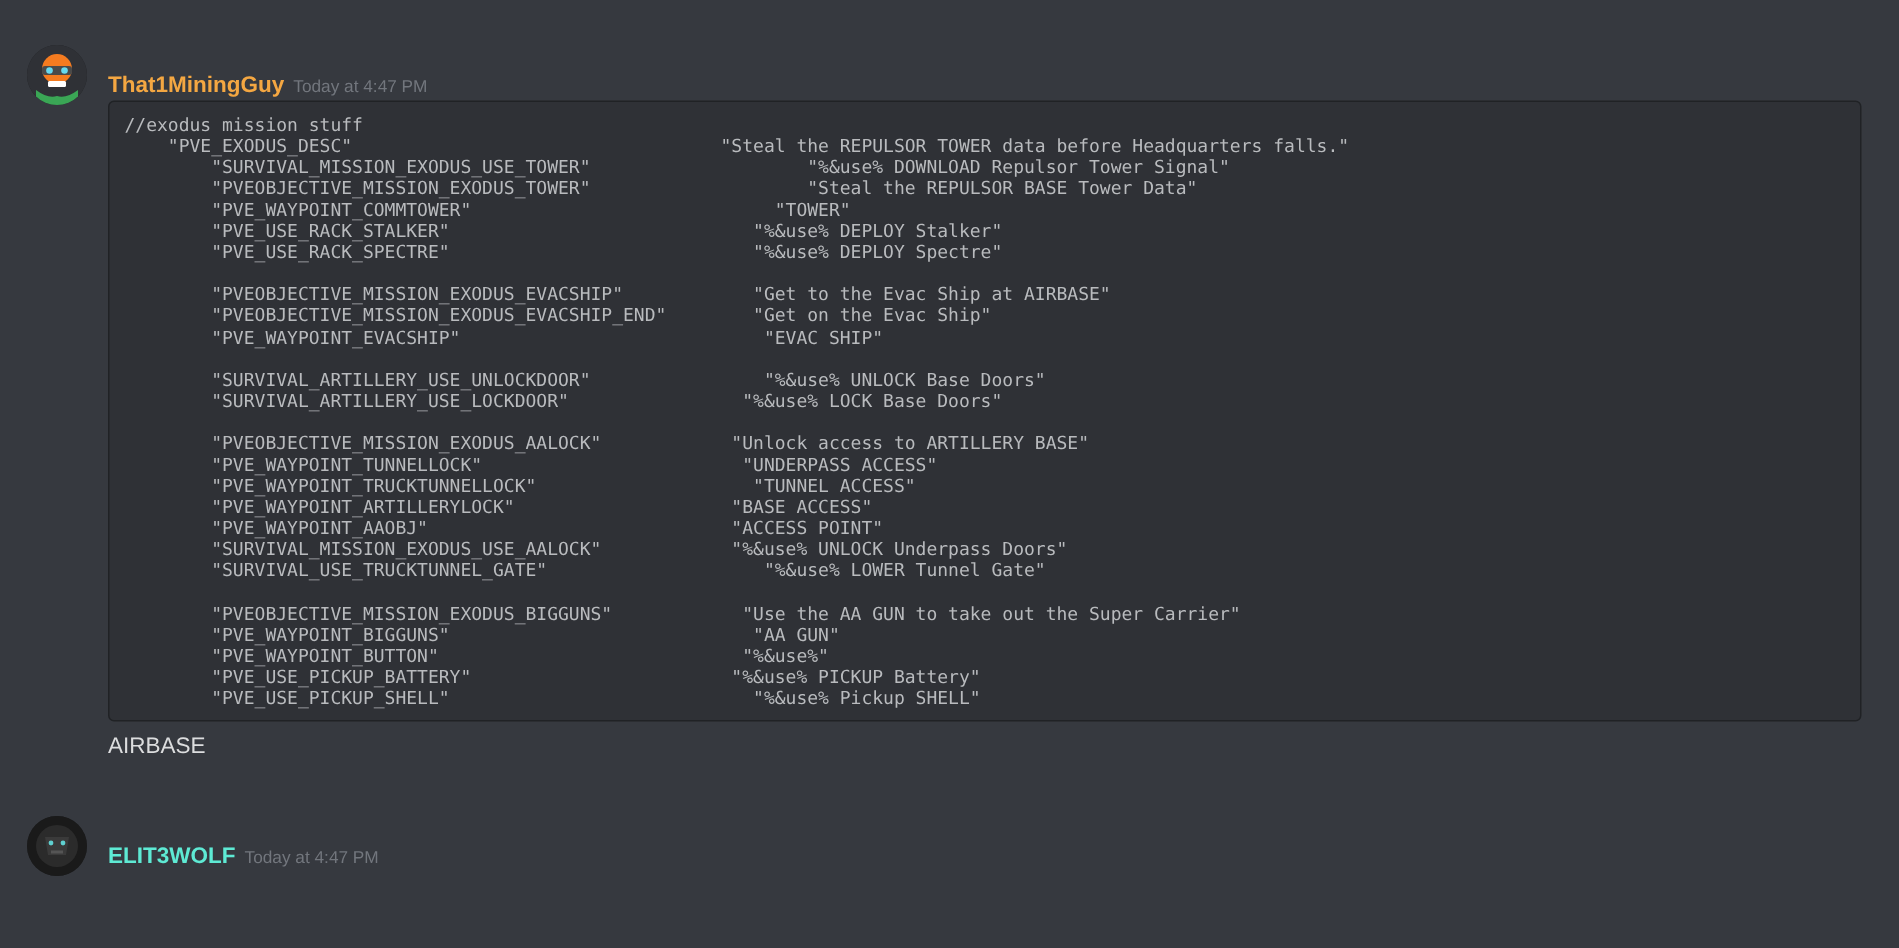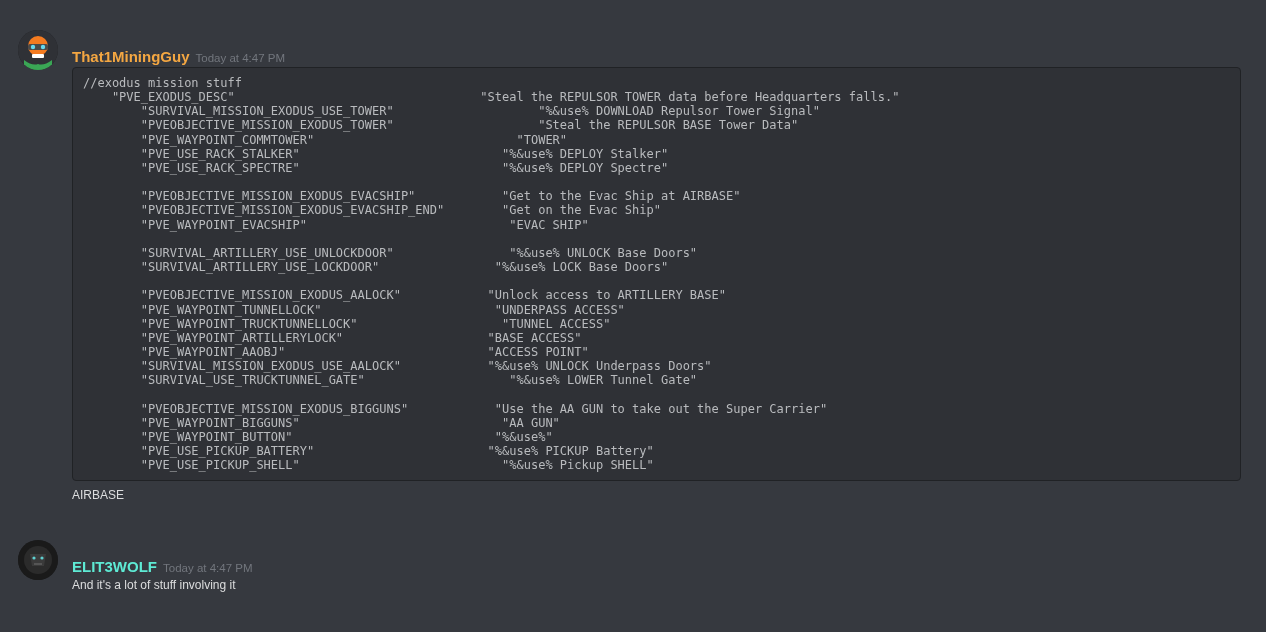--- a/index.html
+++ b/index.html
@@ -57,21 +57,21 @@
     font-family: Consolas, "Andale Mono WT", "Andale Mono", "Lucida Console", Monaco, monospace;
     font-size: 12px;
     line-height: 1.18;
     color: #b9bbbe;
     white-space: pre;
     overflow-x: auto;
     max-width: 1170px;
   }
   .body-text {
     color: #dcddde;
-    font-size: 12px;
+    font-size: 15px;
     line-height: 1.4;
   }
 </style>
 </head>
 <body>
 
 <div class="message compact-top">
   <div class="avatar">
     <svg viewBox="0 0 40 40">
       <rect width="40" height="40" fill="#2f3136"></rect>
@@ -126,14 +126,13 @@
       <path d="M12 14 L28 14 L26 26 L14 26 Z" fill="#3a3a3a"></path>
       <circle cx="16" cy="18" r="1.6" fill="#5fd0d0"></circle>
       <circle cx="24" cy="18" r="1.6" fill="#5fd0d0"></circle>
       <rect x="16" y="23" width="8" height="2" fill="#555"></rect>
     </svg>
   </div>
   <div class="header-line">
     <span class="username teal">ELIT3WOLF</span>
     <span class="timestamp">Today at 4:47 PM</span>
   </div>
-  <div class="body-text">And it's a lot of stuff involving it</div>
 </div>
 
 </body></html>

